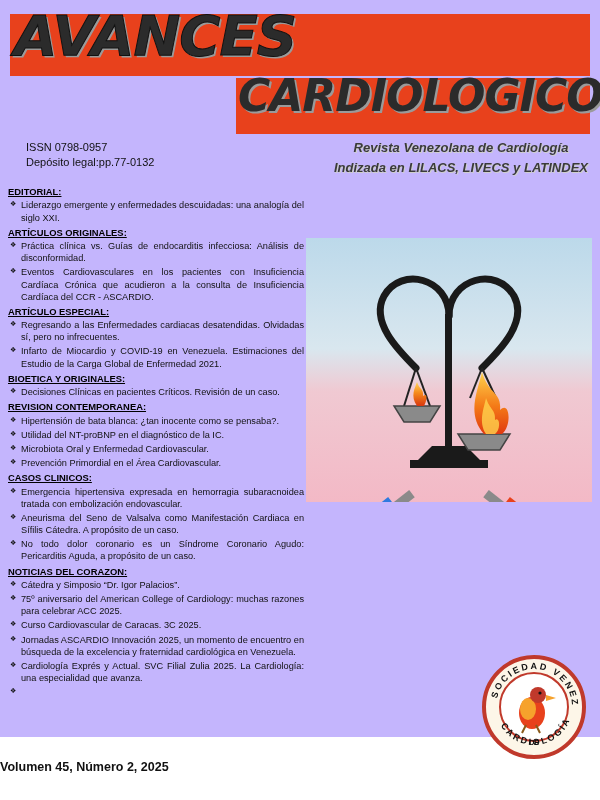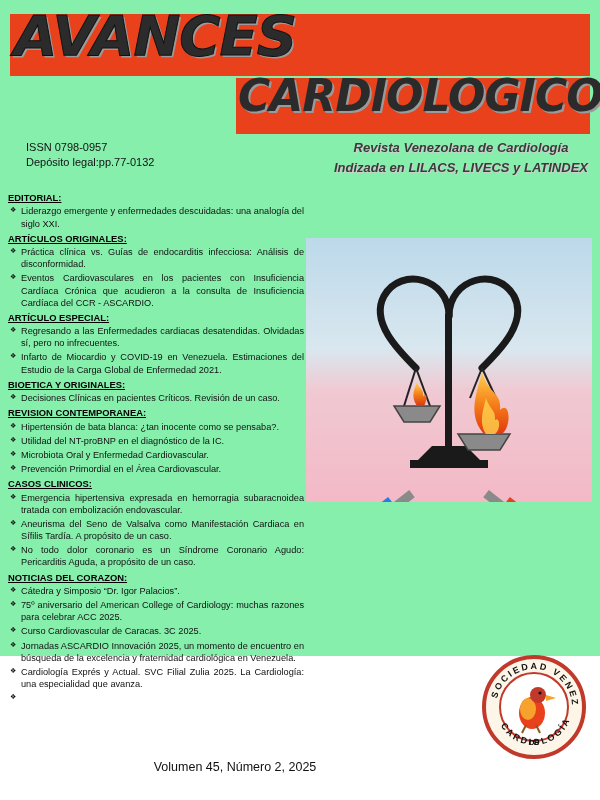--- a/index.html
+++ b/index.html
@@ -10,22 +10,22 @@
     width: 600px;
     height: 800px;
     background: #ffffff;
     font-family: "Liberation Sans", sans-serif;
     overflow: hidden;
     position: relative;
   }
   .page {
     position: relative;
     width: 600px;
-    height: 656px;
-    background: #86efac;
+    height: 737px;
+    background: #c4b5fd;
   }
 
   
   .masthead {
     position: relative;
     height: 180px;
     width: 600px;
   }
   .red-bar-top {
     position: absolute;
@@ -86,21 +86,21 @@
     color: #3b3b3b;
     font-weight: bold;
     font-size: 13px;
     line-height: 1.5;
     font-style: italic;
     text-shadow: 1px 1px 0 #cfcfcf;
   }
   .toc {
     position: absolute;
     left: 8px;
-    top: 192px;
+    top: 186px;
     width: 296px;
     font-size: 9.2px;
     color: #111;
     line-height: 1.32;
   }
   .section-head {
     font-weight: bold;
     font-size: 9.4px;
     text-decoration: underline;
     margin-top: 3px;
@@ -147,22 +147,21 @@
     width: 104px;
     height: 104px;
   }
 
   
   .volume {
     position: absolute;
     left: 0;
     top: 760px;
     width: 470px;
-    text-align: center;
-    font-weight: normal;
+    font-weight: bold;
     font-size: 12.5px;
     color: #111;
   }
 </style>
 </head>
 <body>
 
 <div class="page">
 
   <div class="masthead">
@@ -204,21 +203,21 @@
       <div class="section-head">REVISION CONTEMPORANEA:</div>
       <ul class="items">
         <li><span class="bullet">❖</span><span>Hipertensión de bata blanca: ¿tan inocente como se pensaba?.</span></li>
         <li><span class="bullet">❖</span><span>Utilidad del NT-proBNP en el diagnóstico de la IC.</span></li>
         <li><span class="bullet">❖</span><span>Microbiota Oral y Enfermedad Cardiovascular.</span></li>
         <li><span class="bullet">❖</span><span>Prevención Primordial en el Área Cardiovascular.</span></li>
       </ul>
       <div class="section-head">CASOS CLINICOS:</div>
       <ul class="items">
         <li><span class="bullet">❖</span><span>Emergencia hipertensiva expresada en hemorragia subaracnoidea tratada con embolización endovascular.</span></li>
-        <li><span class="bullet">❖</span><span>Aneurisma del Seno de Valsalva como Manifestación Cardiaca en Sífilis Tardía. A propósito de un caso.</span></li>
+        <li><span class="bullet">❖</span><span>Aneurisma del Seno de Valsalva como Manifestación Cardiaca en Sífilis Cátedra. A propósito de un caso.</span></li>
         <li><span class="bullet">❖</span><span>No todo dolor coronario es un Síndrome Coronario Agudo: Pericarditis Aguda, a propósito de un caso.</span></li>
       </ul>
       <div class="section-head">NOTICIAS DEL CORAZON:</div>
       <ul class="items">
         <li><span class="bullet">❖</span><span>Cátedra y Simposio “Dr. Igor Palacios”.</span></li>
         <li><span class="bullet">❖</span><span>75º aniversario del American College of Cardiology: muchas razones para celebrar ACC 2025.</span></li>
         <li><span class="bullet">❖</span><span>Curso Cardiovascular de Caracas. 3C 2025.</span></li>
         <li><span class="bullet">❖</span><span>Jornadas ASCARDIO Innovación 2025, un momento de encuentro en búsqueda de la excelencia y fraternidad cardiológica en Venezuela.</span></li>
         <li><span class="bullet">❖</span><span>Cardiología Exprés y Actual. SVC Filial Zulia 2025.  La Cardiología: una especialidad que avanza.</span></li>
         <li><span class="bullet">❖</span></li>

